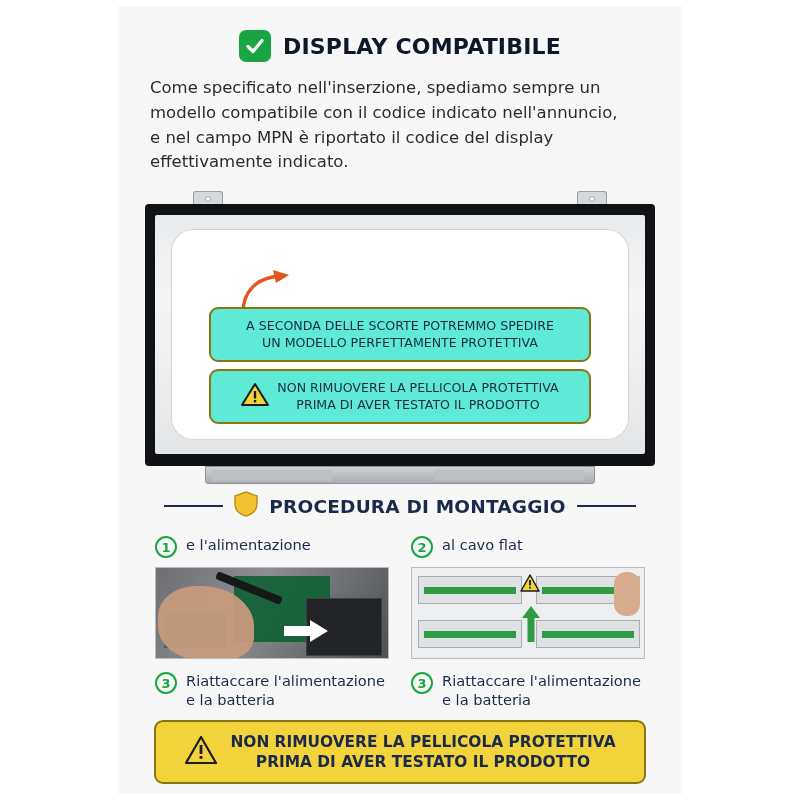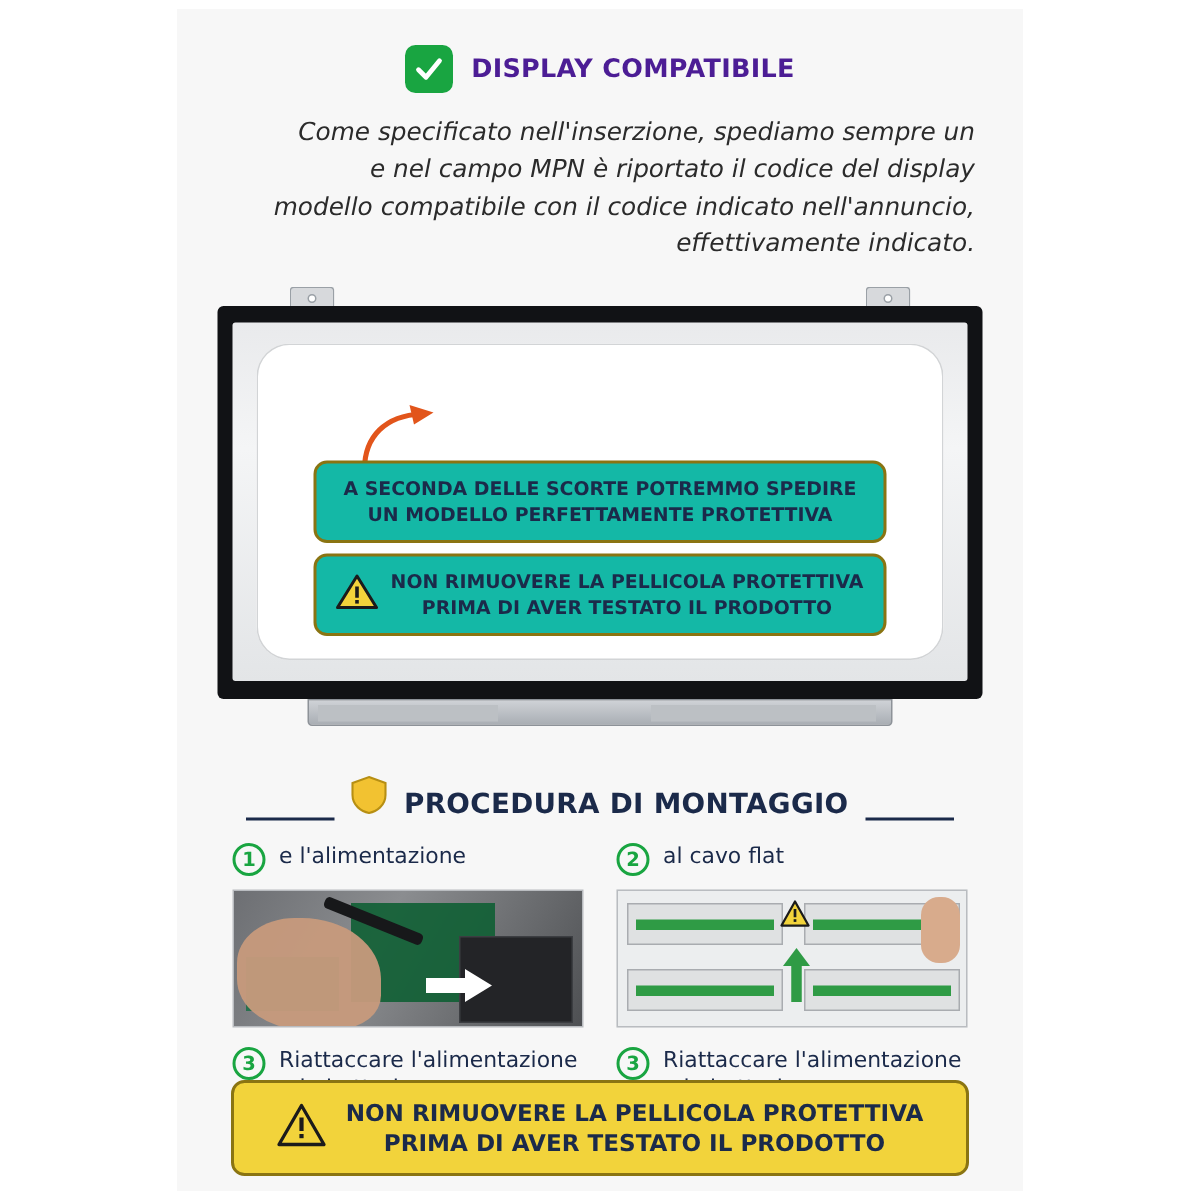--- a/index.html
+++ b/index.html
@@ -43,34 +43,33 @@
     height: 32px;
     border-radius: 7px;
     background: #19a541;
     display: flex;
     align-items: center;
     justify-content: center;
     flex: none;
   }
   .check-badge svg { display: block; }
   .hdr-title {
-    font-size: 17px;
+    font-size: 22px;
     font-weight: bold;
     letter-spacing: .2px;
-    color: #4c1d95;
+    color: #0f172a;
   }
 
   .intro {
     margin: 14px auto 0 auto;
     width: 500px;
-    text-align: right;
+    text-align: left;
     font-size: 16.5px;
     line-height: 1.5;
     color: #2b2b2b;
-    font-style: italic;
   }
 
   
   .panel-wrap {
     position: relative;
     margin: 16px auto 0 auto;
     width: 510px;
     height: 300px;
   }
   .panel-ear {
@@ -134,27 +133,27 @@
     position: absolute;
     left: 92px;
     top: 78px;
   }
 
   .yellow-box {
     position: absolute;
     left: 50%;
     transform: translateX(-50%);
     width: 382px;
-    background: #14b8a6;
+    background: #5eead4;
     border: 2px solid #8a7412;
     border-radius: 9px;
     box-sizing: border-box;
     text-align: center;
     color: #1b2a4a;
-    font-weight: bold;
+    font-weight: normal;
     font-size: 12.6px;
     line-height: 1.32;
     padding: 9px 10px;
   }
   .yellow-box.one { top: 116px; }
   .yellow-box.two {
     top: 178px;
     display: flex;
     align-items: center;
     justify-content: center;
@@ -189,24 +188,23 @@
     right: 10px;
     top: 3px;
     width: 150px;
     height: 11px;
     background: #bcc0c4;
   }
 
   
   .proc-hdr {
     display: flex;
-    align-items: flex-end;
+    align-items: center;
     justify-content: center;
     gap: 11px;
-    margin-top: 26px;
     padding: 0 46px;
   }
   .proc-rule {
     flex: 1 1 auto;
     height: 2px;
     background: #1b2a4a;
   }
   .proc-title {
     font-size: 18.5px;
     font-weight: bold;
@@ -383,22 +381,22 @@
       <span class="check-badge">
         <svg width="22" height="22" viewBox="0 0 22 22">
           <polyline points="4,11.5 9,16.5 18,5.5" fill="none" stroke="#ffffff" stroke-width="3.2" stroke-linecap="round" stroke-linejoin="round"></polyline>
         </svg>
       </span>
       <span class="hdr-title">DISPLAY COMPATIBILE</span>
     </div>
 
     <div class="intro">
       <div>Come specificato nell'inserzione, spediamo sempre un</div>
+      <div>modello compatibile con il codice indicato nell'annuncio,</div>
       <div>e nel campo MPN è riportato il codice del display</div>
-      <div>modello compatibile con il codice indicato nell'annuncio,</div>
       <div>effettivamente indicato.</div>
     </div>
 
     <div class="panel-wrap">
       <div class="panel-ear ear-left"></div>
       <div class="panel-ear ear-right"></div>
 
       <div class="panel-body">
         <div class="panel-screen">
           <div class="screen-inner"></div>

